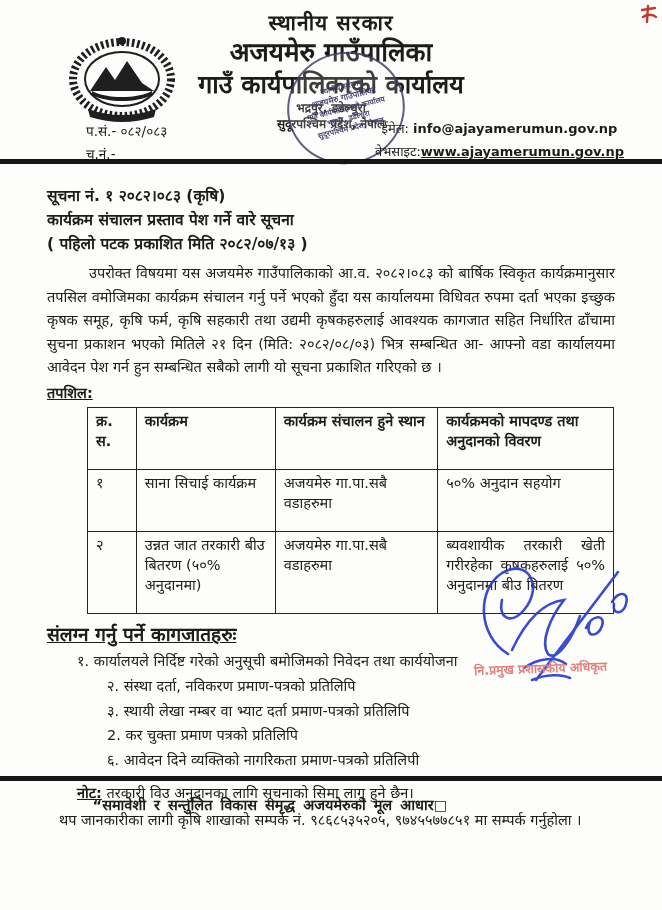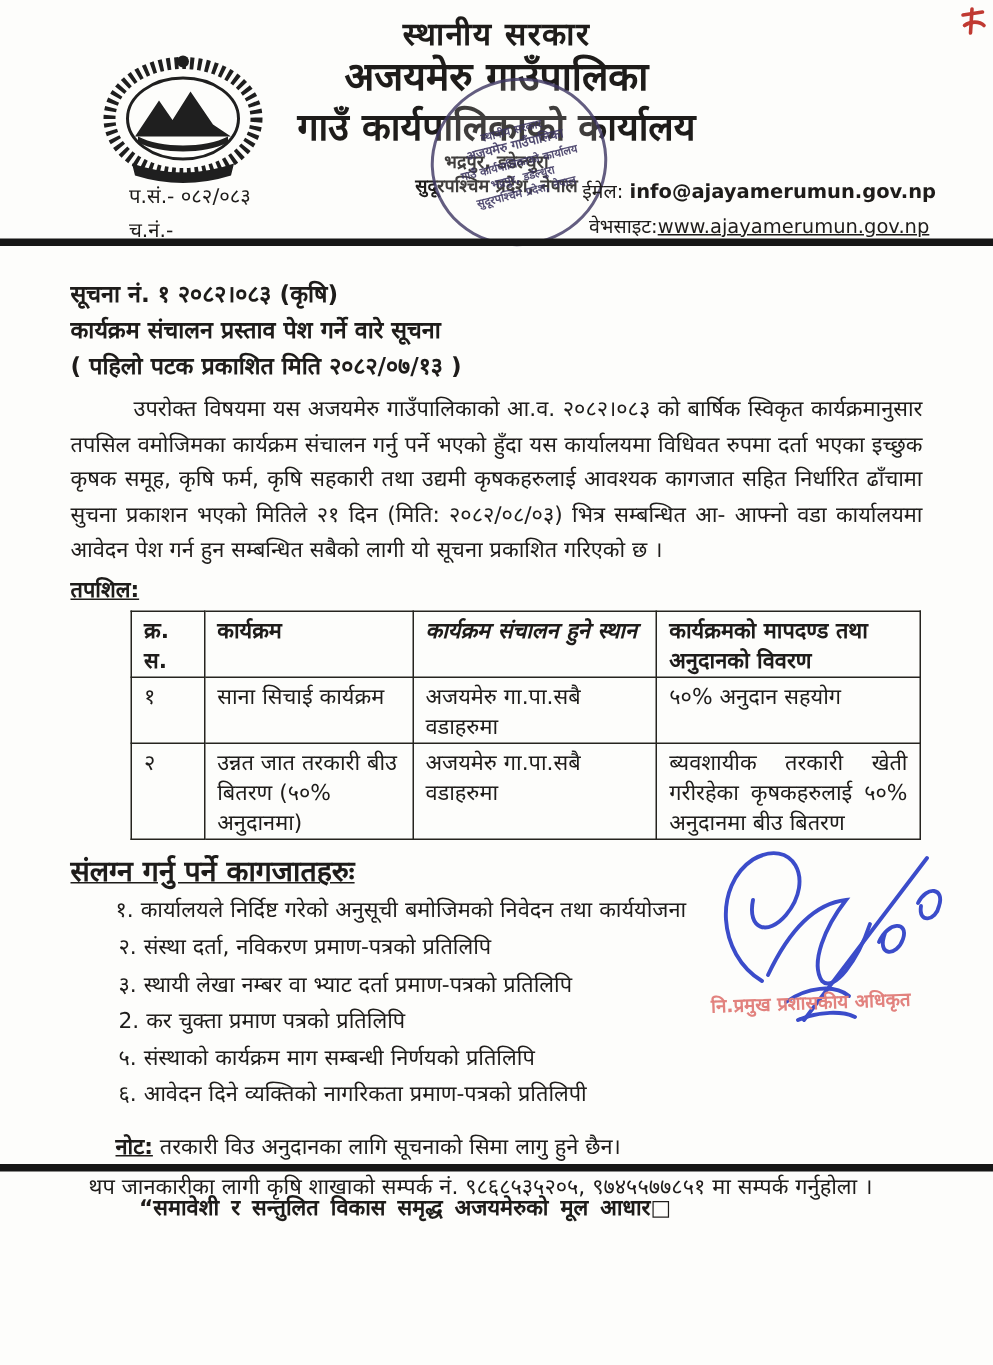--- a/index.html
+++ b/index.html
@@ -27,42 +27,42 @@
     display: flex; flex-direction: column; justify-content: center; align-items: center;
     transform: rotate(-14deg);
     color: rgba(60,53,96,.88);
     font-size: 7.5px; font-weight: 700; line-height: 1.35; text-align: center;
     background: rgba(255,255,255,0.15);
   }
   .seal .s-big { font-size: 8.5px; }
   .refs { position: absolute; left: 86px; top: 120px; font-size: 13.5px; line-height: 1.7; }
   .contacts { position: absolute; right: 38px; top: 118px; font-size: 13px; line-height: 1.75; text-align: center; margin-left: 20px; }
   .contacts .val { font-weight: 600; }
-  .contacts .website-url { text-decoration: underline; font-weight: 400; }
+  .contacts .website-url { text-decoration: underline; font-weight: 700; }
   .rule { position: absolute; left: 0; width: 662px; height: 5px; background: #161616; }
   .rule-top { top: 159px; }
   .rule-bottom { top: 776px; }
   
   .content { position: absolute; left: 0; top: 168px; width: 662px; padding: 0 47px; }
   .title-block { text-align: left; font-weight: 700; font-size: 15.5px; line-height: 1.55; margin-top: 16px; }
   .body-para {
     margin-top: 6px; font-size: 14.5px; line-height: 1.62;
     text-align: justify; text-indent: 42px;
   }
   .tapasil { font-weight: 700; font-size: 14.5px; text-decoration: underline; margin-top: 3px; }
   table.notice-table {
     border-collapse: collapse; margin: 5px 0 0 40px; width: 527px;
     font-size: 14.5px;
   }
-  .notice-table td { border: 1.6px solid #26241f; padding: 3px 8px 0 8px; vertical-align: top; line-height: 1.38; }
+  .notice-table td { border: 1.6px solid #26241f; padding: 3px 8px 18px 8px; vertical-align: top; line-height: 1.38; }
   .notice-table .hdr td { font-weight: 600; }
-  .c0 { width: 50px; } .c1 { width: 144px; } .c2 { width: 170px; font-style: italic; } .c3 { width: 183px; }
+  .c0 { width: 50px; } .c1 { width: 144px; } .c2 { width: 170px; } .c3 { width: 183px; }
   .justify-cell { text-align: justify; }
   .docs-heading { margin-top: 7px; font-weight: 700; font-size: 19px; text-decoration: underline; }
-  .doc-item { font-size: 14.5px; line-height: 1.42; margin-top: 4px; margin-left: 32px; }
+  .doc-item { font-size: 14.5px; line-height: 1.42; margin-top: 4px; margin-left: 60px; }
   .doc-item.first { margin-left: 30px; }
   .note-line { margin-top: 12px; margin-left: 30px; font-size: 14.5px; }
   .note-label { font-weight: 700; text-decoration: underline; }
   .contact-line { margin-top: 7px; margin-left: 12px; font-size: 14.5px; }
   
   .signature-block { position: absolute; right: 6px; top: 556px; width: 190px; height: 138px; }
   .stamp-text {
     position: absolute; left: 8px; bottom: 18px; width: 180px;
     color: #e2827e; font-size: 12.5px; font-weight: 700;
     transform: rotate(-2deg); white-space: nowrap;
@@ -164,21 +164,20 @@
           <td class="justify-cell">ब्यवशायीक तरकारी खेती गरीरहेका कृषकहरुलाई ५०% अनुदानमा बीउ बितरण</td>
         </tr>
       </tbody>
     </table>
 
     <div class="docs-heading">संलग्न गर्नु पर्ने कागजातहरुः</div>
     <div class="doc-item first">१. कार्यालयले निर्दिष्ट गरेको अनुसूची बमोजिमको निवेदन तथा कार्ययोजना</div>
     <div class="doc-item">२. संस्था दर्ता, नविकरण प्रमाण-पत्रको प्रतिलिपि</div>
     <div class="doc-item">३. स्थायी लेखा नम्बर वा भ्याट दर्ता प्रमाण-पत्रको प्रतिलिपि</div>
     <div class="doc-item">2. कर चुक्ता प्रमाण पत्रको प्रतिलिपि</div>
-    <div class="doc-item">५. संस्थाको कार्यक्रम माग सम्बन्धी निर्णयको प्रतिलिपि</div>
     <div class="doc-item">६. आवेदन दिने व्यक्तिको नागरिकता प्रमाण-पत्रको प्रतिलिपी</div>
 
     <div class="note-line">
       <span class="note-label">नोट:</span>
       <span>तरकारी विउ अनुदानका लागि सूचनाको सिमा लागु हुने छैन।</span>
     </div>
     <div class="contact-line">थप जानकारीका लागी कृषि शाखाको सम्पर्क नं. ९८६८५३५२०५, ९७४५५७७८५१ मा सम्पर्क गर्नुहोला ।</div>
   </div>
 
   <div class="signature-block">

